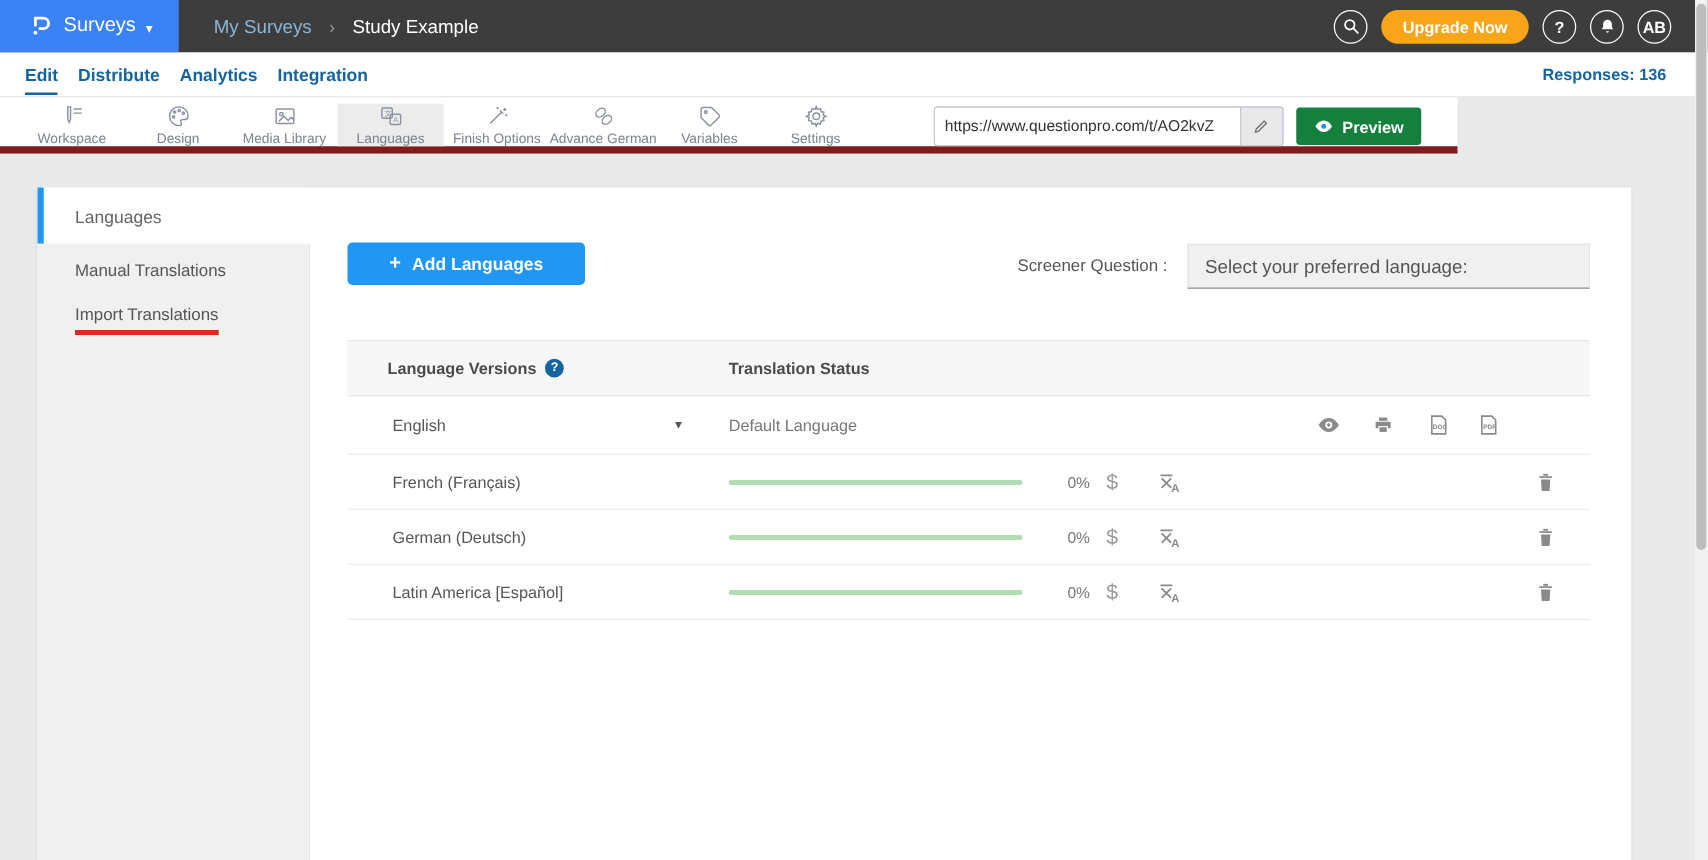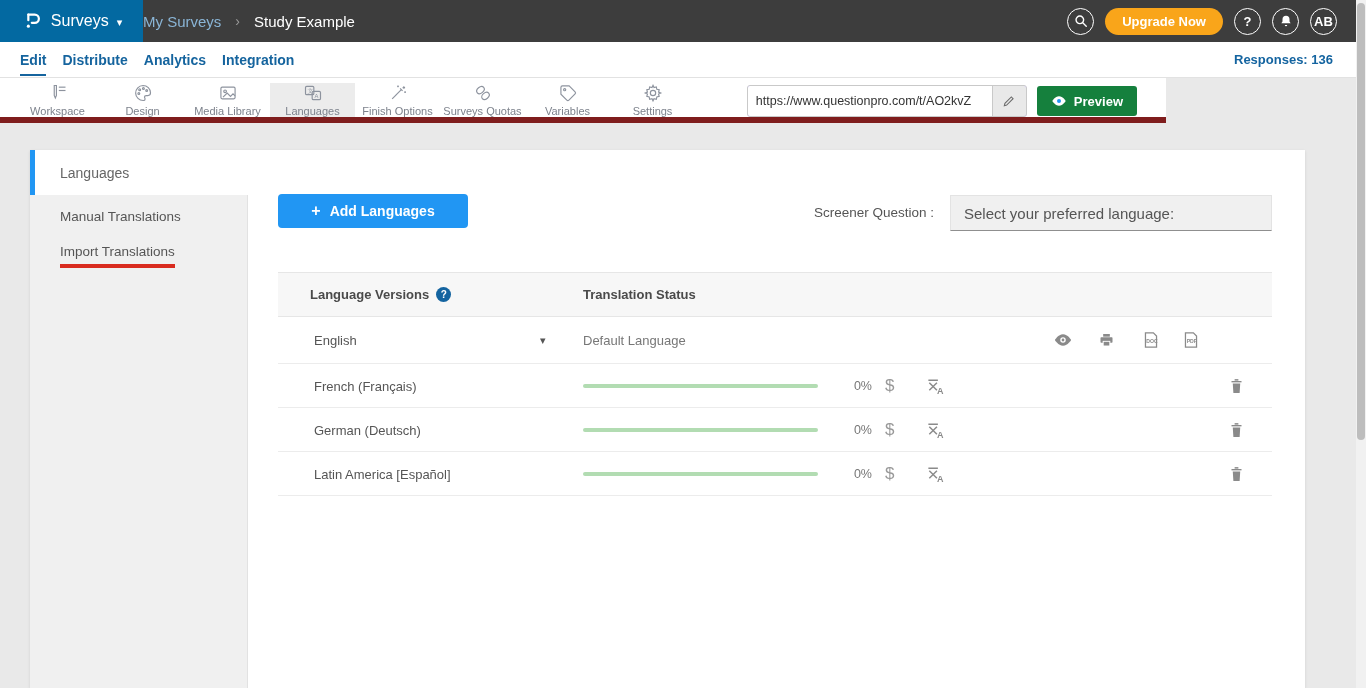--- a/index.html
+++ b/index.html
@@ -1,24 +1,24 @@
 <!DOCTYPE html>
 <html><head>
 <meta charset="utf-8">
 <style>
   html,body{margin:0;padding:0;width:1366px;height:688px;overflow:hidden;
     font-family:"Liberation Sans","DejaVu Sans",sans-serif;background:#e9e9e9;}
   .app{position:relative;width:1366px;height:688px;}
 
   
   .topbar{position:absolute;left:0;top:0;width:1366px;height:42px;background:#3d3d3d;display:flex;align-items:center;}
-  .logo-btn{width:143px;height:42px;background:#0369a1;display:flex;align-items:center;justify-content:center;gap:8px;cursor:pointer;flex:0 0 auto;}
+  .logo-btn{width:143px;height:42px;background:#3b82f6;display:flex;align-items:center;justify-content:center;gap:8px;cursor:pointer;flex:0 0 auto;}
   .logo-btn .prod{color:#fff;font-size:16px;font-weight:500;}
   .logo-btn .caret{color:#fff;font-size:11px;margin-top:2px;}
-  .crumbs{display:flex;align-items:center;gap:14px;font-size:15px;}
+  .crumbs{display:flex;align-items:center;gap:14px;margin-left:28px;font-size:15px;}
   .crumb-parent{color:#8ab5d6;cursor:pointer;}
   .crumb-sep{color:#9a9a9a;font-size:14px;}
   .crumb-current{color:#fff;}
   .top-right{margin-left:auto;display:flex;align-items:center;gap:11px;margin-right:29px;}
   .circle-btn{width:27px;height:27px;border:1.5px solid #fff;border-radius:50%;display:flex;align-items:center;justify-content:center;color:#fff;cursor:pointer;box-sizing:border-box;font-weight:bold;font-size:13px;}
   .upgrade{height:27px;padding:0 17px;border-radius:14px;background:#f9a51a;color:#fff;font-size:13px;font-weight:bold;display:flex;align-items:center;cursor:pointer;border:none;}
 
   
   .navrow{position:absolute;left:0;top:42px;width:1366px;height:36px;background:#fff;border-bottom:1px solid #e2e2e2;display:flex;align-items:center;box-sizing:border-box;}
   .tabs{display:flex;gap:16px;margin-left:20px;}
@@ -175,21 +175,21 @@
           <line x1="14.5" y1="6.5" x2="17.5" y2="9.5"></line>
           <path d="M19 4 v3 M17.5 5.5 h3 M20.5 10 v2 M19.5 11 h2 M12 3 v2 M11 4 h2"></path>
         </svg>
         <span class="tool-label">Finish Options</span>
       </div>
       <div class="tool-item">
         <svg viewBox="0 0 24 24">
           <ellipse cx="9" cy="8.5" rx="5" ry="3.6" transform="rotate(-40 9 8.5)"></ellipse>
           <ellipse cx="15" cy="15.5" rx="5" ry="3.6" transform="rotate(-40 15 15.5)"></ellipse>
         </svg>
-        <span class="tool-label">Surveys Quotas</span>
+        <span class="tool-label">Advance German</span>
       </div>
       <div class="tool-item">
         <svg viewBox="0 0 24 24">
           <path d="M13.4 3.5 L20.5 10.6 a1.8 1.8 0 0 1 0 2.5 l-7.4 7.4 a1.8 1.8 0 0 1-2.5 0 L3.5 13.4 V5.3 a1.8 1.8 0 0 1 1.8-1.8 z"></path>
           <circle cx="8" cy="8" r="1.3"></circle>
         </svg>
         <span class="tool-label">Variables</span>
       </div>
       <div class="tool-item">
         <svg viewBox="0 0 24 24">

